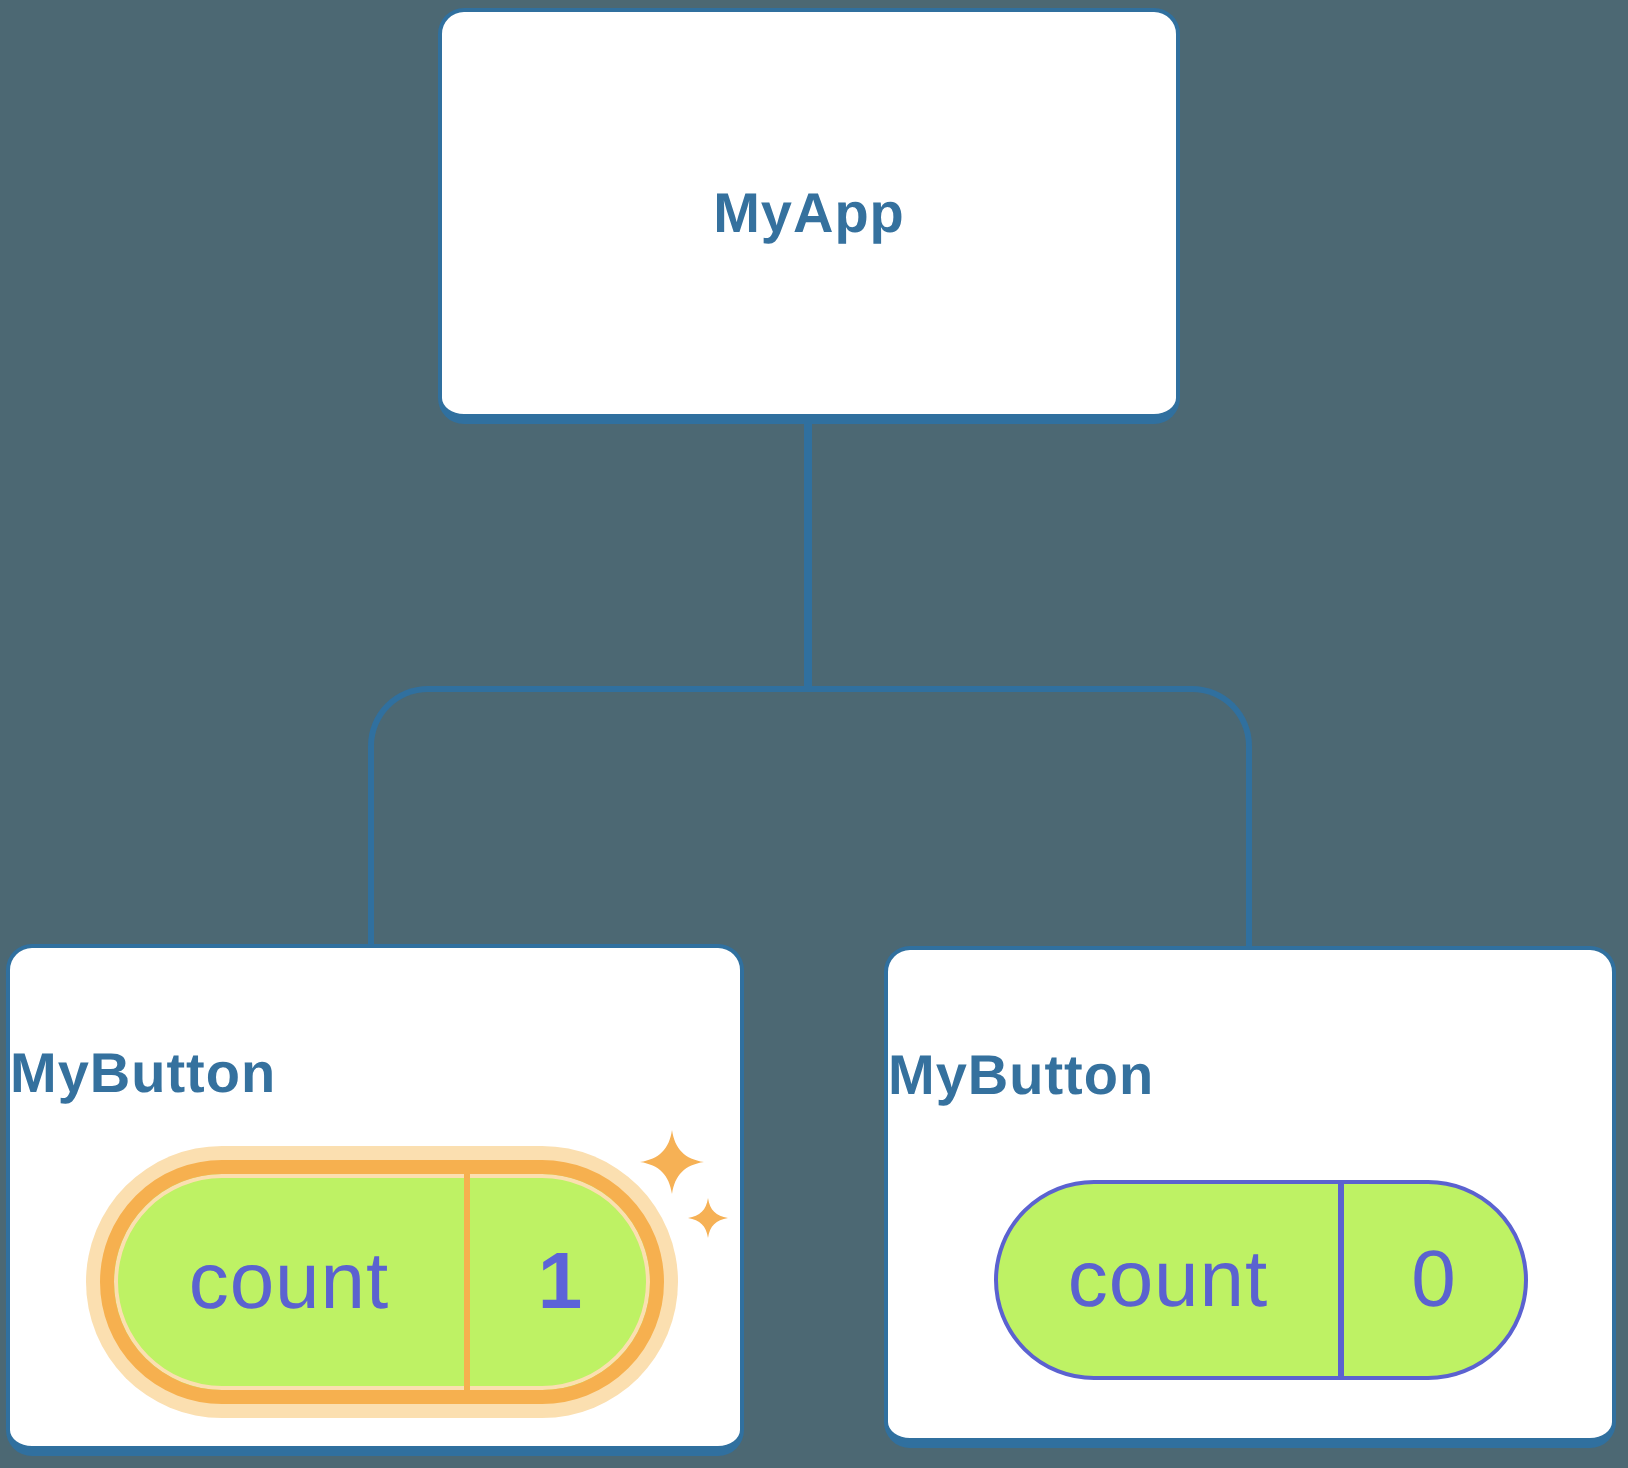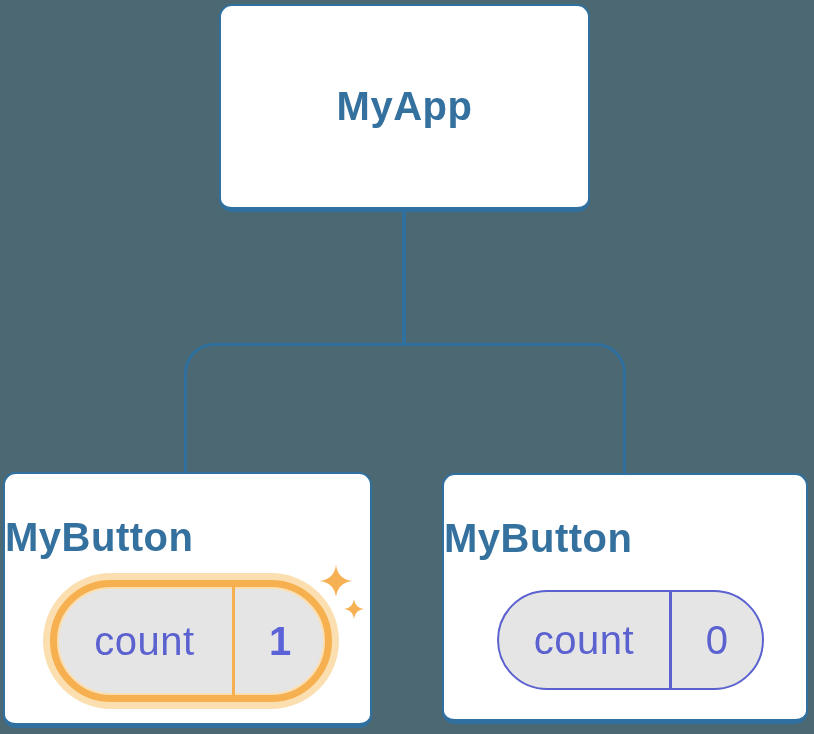--- a/index.html
+++ b/index.html
@@ -19,21 +19,21 @@
     border-radius: 13px;
     box-sizing: border-box;
   }
   .node-root { left: 219px; top: 4px; width: 371px; height: 208px;
     display: flex; align-items: center; justify-content: center; }
   .node-child-left  { left: 3px;   top: 472px; width: 369px; height: 256px; }
   .node-child-right { left: 442px; top: 473px; width: 366px; height: 251px; }
 
   .node-label {
     color: var(--blue-text, #35719E);
-    font-size: 40px; font-weight: 600; letter-spacing: 0.5px;
+    font-size: 28px; font-weight: 600; letter-spacing: 0.5px;
   }
   .child-title {
     position: absolute; left: 0; top: 40px; width: 100%;
     line-height: 46px;
   }
 
   
   .vline {
     position: absolute; left: 402px; top: 211px; width: 3.5px; height: 134px;
     background: var(--blue-stroke, #30709F);
@@ -43,21 +43,21 @@
     border: 3.5px solid var(--blue-stroke, #30709F);
     border-bottom: none;
     border-radius: 30px 30px 0 0;
     box-sizing: border-box;
     background: transparent;
   }
 
   
   .pill {
     position: absolute; display: flex; align-items: stretch;
-    box-sizing: border-box; background: #e5e5e5;
+    box-sizing: border-box; background: #bef264;
   }
   .cell { display: flex; align-items: center; justify-content: center; }
   .pill-updated {
     left: 45px; top: 106px; width: 282px; height: 122px;
     border: 7px solid var(--orange, #F6B04F);
     border-radius: 61px;
     box-shadow: 0 0 0 7px var(--orange-halo, #FBDFB0),
                 inset 0 0 0 2px var(--orange-halo, #FBDFB0);
   }
   .pill-updated .cell-name  { width: 175px; }

